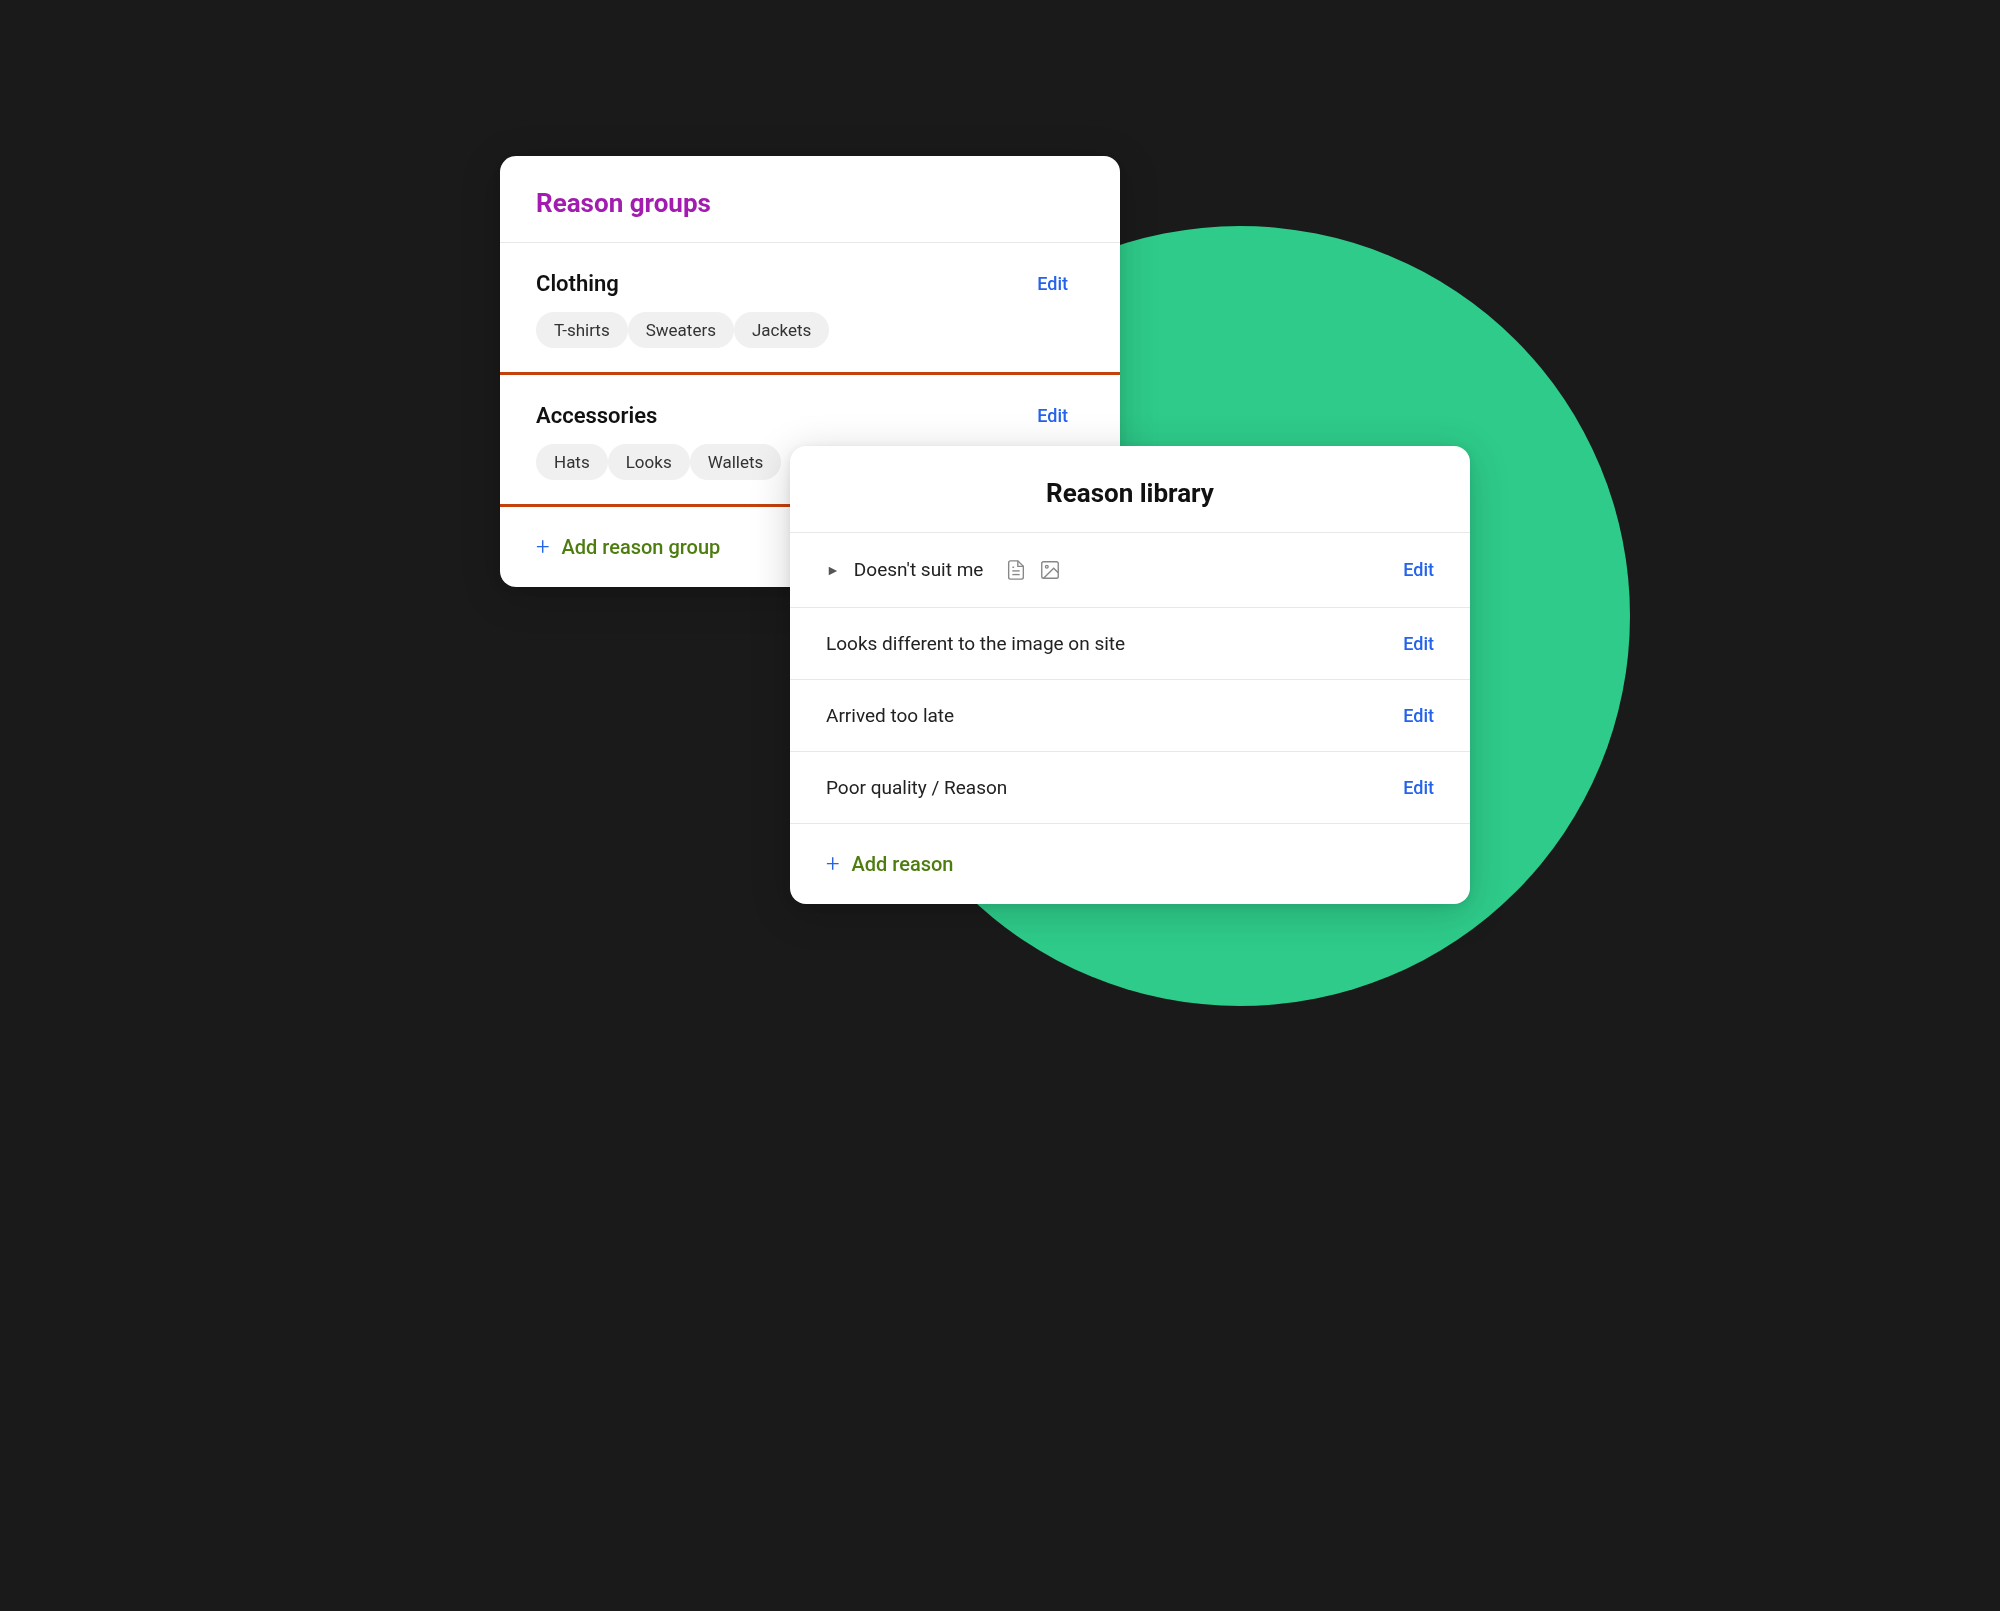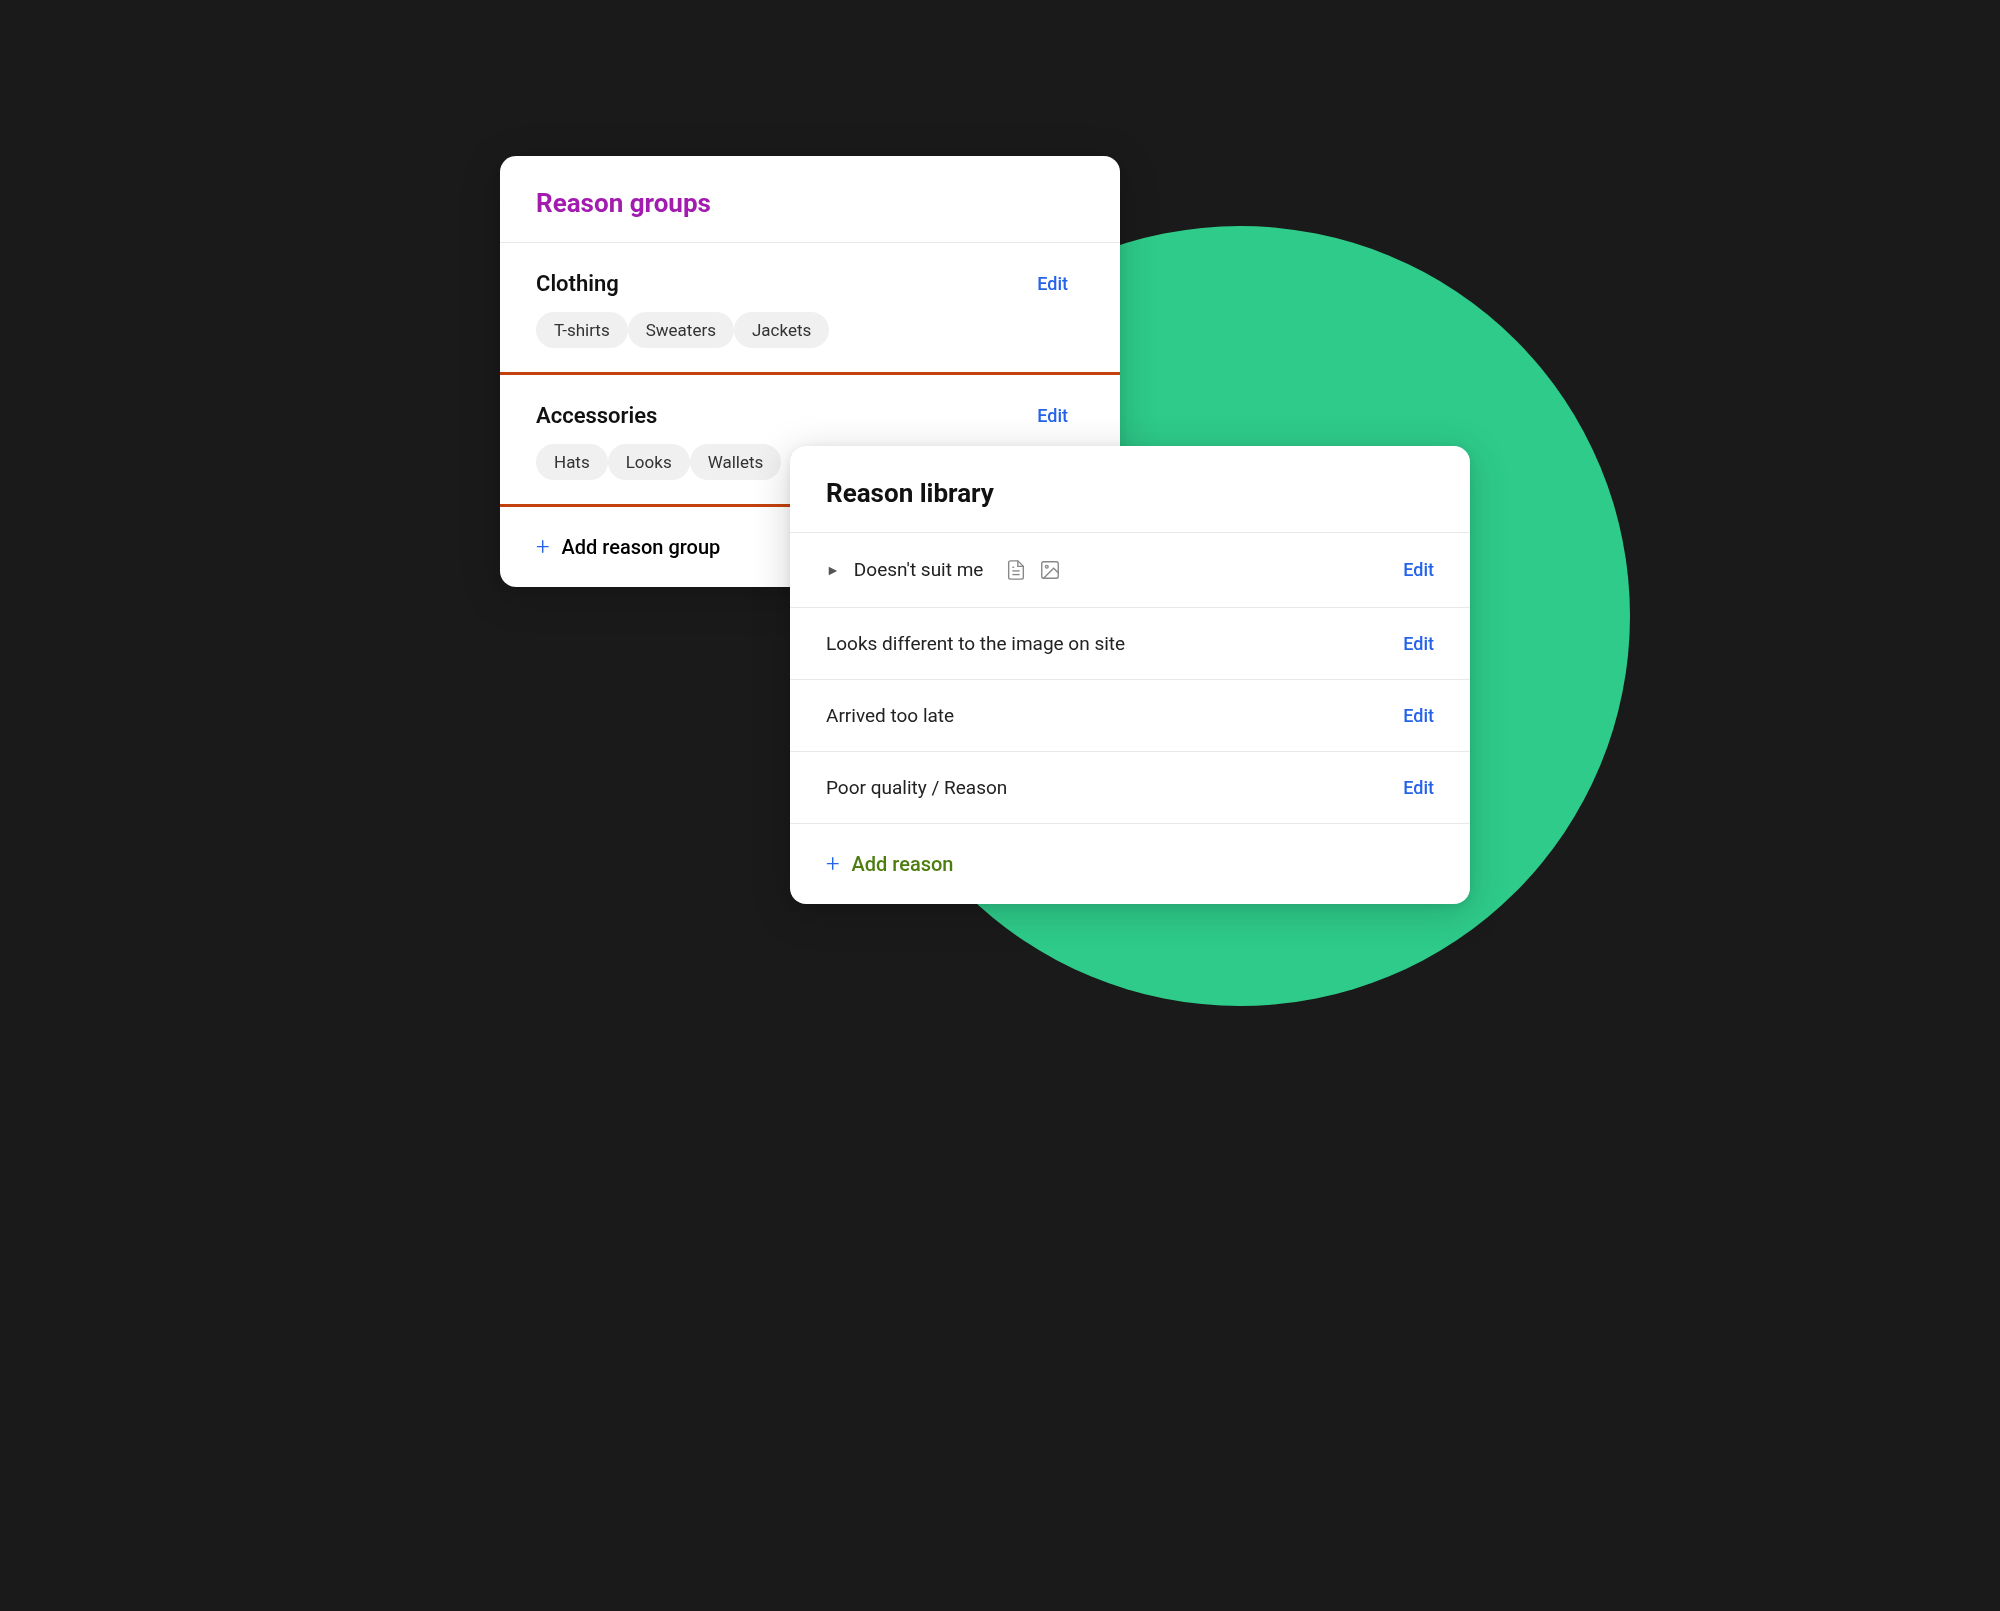--- a/index.html
+++ b/index.html
@@ -141,20 +141,21 @@
       width: 680px;
       background: #ffffff;
       border-radius: 16px;
       box-shadow: 0 8px 40px rgba(0,0,0,0.18), 0 2px 8px rgba(0,0,0,0.08);
       z-index: 3;
       overflow: hidden;
     }
 
     .library-header {
       padding: 32px 36px 24px 36px;
+      text-align: center;
     }
 
     .library-title {
       font-size: 26px;
       font-weight: 700;
       color: #111;
     }
 
     .reason-row {
       display: flex;
@@ -242,21 +243,21 @@
       </div>
       <div class="tags-row">
         <span class="tag">Hats</span>
         <span class="tag">Looks</span>
         <span class="tag">Wallets</span>
       </div>
     </div>
 
     <div class="add-row">
       <span class="add-icon" style="color: rgb(37, 99, 235);">+</span>
-      <span class="add-label" style="color: #000000;">Add reason group</span>
+      <span class="add-label" style="color: #4d7c0f;">Add reason group</span>
     </div>
   </div>
 
   <div class="reason-library-card">
     <div class="library-header">
       <span class="library-title">Reason library</span>
     </div>
 
     <div class="reason-row">
       <div class="reason-left">

